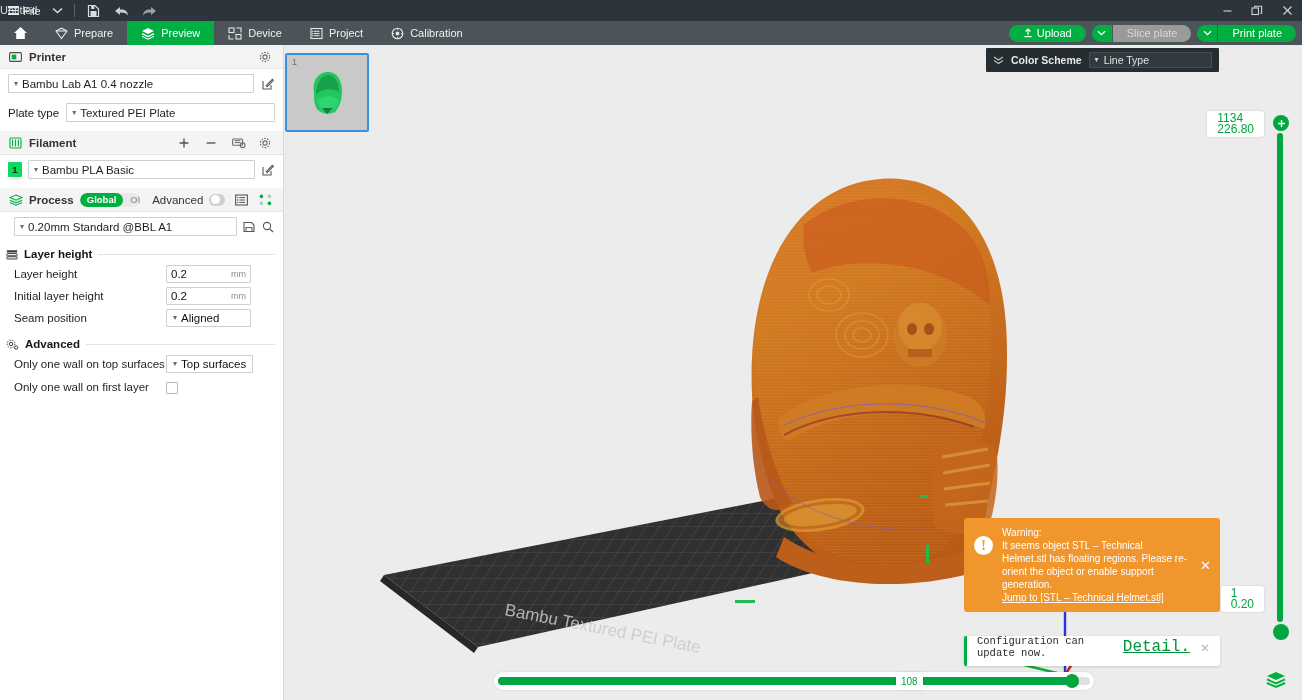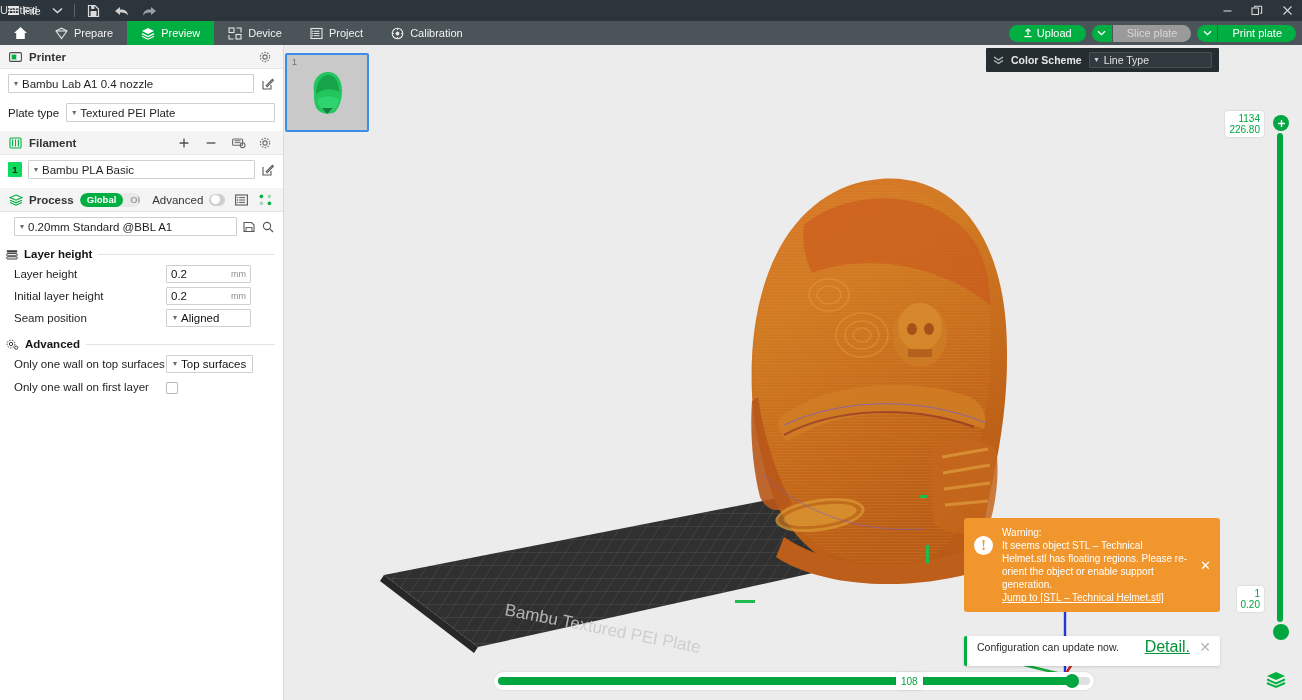--- a/index.html
+++ b/index.html
@@ -197,22 +197,22 @@
     background: #00a63f; border-radius: 3px;
   }
   .vhandle {
     position: absolute; left: -1px; width: 16px; height: 16px; border-radius: 50%;
     background: #00a63f; display: flex; align-items: center; justify-content: center;
     color: #fff; font-size: 11px; line-height: 1;
   }
   .vhandle.top { top: 0px; }
   .vhandle.bot { bottom: 0px; }
   .vtip {
-    position: absolute; background: #fff; border-radius: 3px; padding: 2px 4px;
-    font-size: 10px; color: #00a63f; text-align: right; line-height: 11px;
+    position: absolute; background: #fff; border-radius: 3px; padding: 2px 10px;
+    font-size: 12px; color: #00a63f; text-align: left; line-height: 11px;
     box-shadow: 0 0 2px rgba(0,0,0,.18);
   }
   .vtip.top { right: 22px; top: -4px; }
   .vtip.bot { right: 22px; bottom: 28px; }
 
   
   .hslider {
     position: absolute; left: 210px; bottom: 10px; width: 600px; height: 18px;
     background: #fff; border-radius: 9px; box-shadow: 0 0 2px rgba(0,0,0,.15);
     display: flex; align-items: center; padding: 0 4px;
@@ -242,20 +242,21 @@
   }
   .warn-body { flex: 1; font-size: 10px; color: #fff; line-height: 13px; }
   .warn-link { text-decoration: underline; display: inline-block; }
   .warn-close { color: #fff; font-size: 13px; padding: 0 3px; align-self: center; }
 
   .notif-info {
     position: absolute; right: 82px; bottom: 34px; width: 256px; height: 30px;
     background: #fff; border-left: 3px solid #00ae42; border-radius: 2px;
     display: flex; align-items: center; padding: 0 6px 8px 10px; gap: 6px;
     box-shadow: 0 1px 3px rgba(0,0,0,.15);
+    font-family: Liberation Mono, monospace;
   }
   .info-txt { font-size: 10.5px; color: #2a2a2a; flex: 1; }
   .info-link { color: #00933a; text-decoration: underline; }
   .info-close {
     width: 18px; height: 18px; border-radius: 50%; color: #b5b5b5;
     display: flex; align-items: center; justify-content: center; font-size: 14px;
   }
 
   .layers-btn {
     position: absolute; right: 14px; bottom: 8px; width: 24px; height: 24px;

